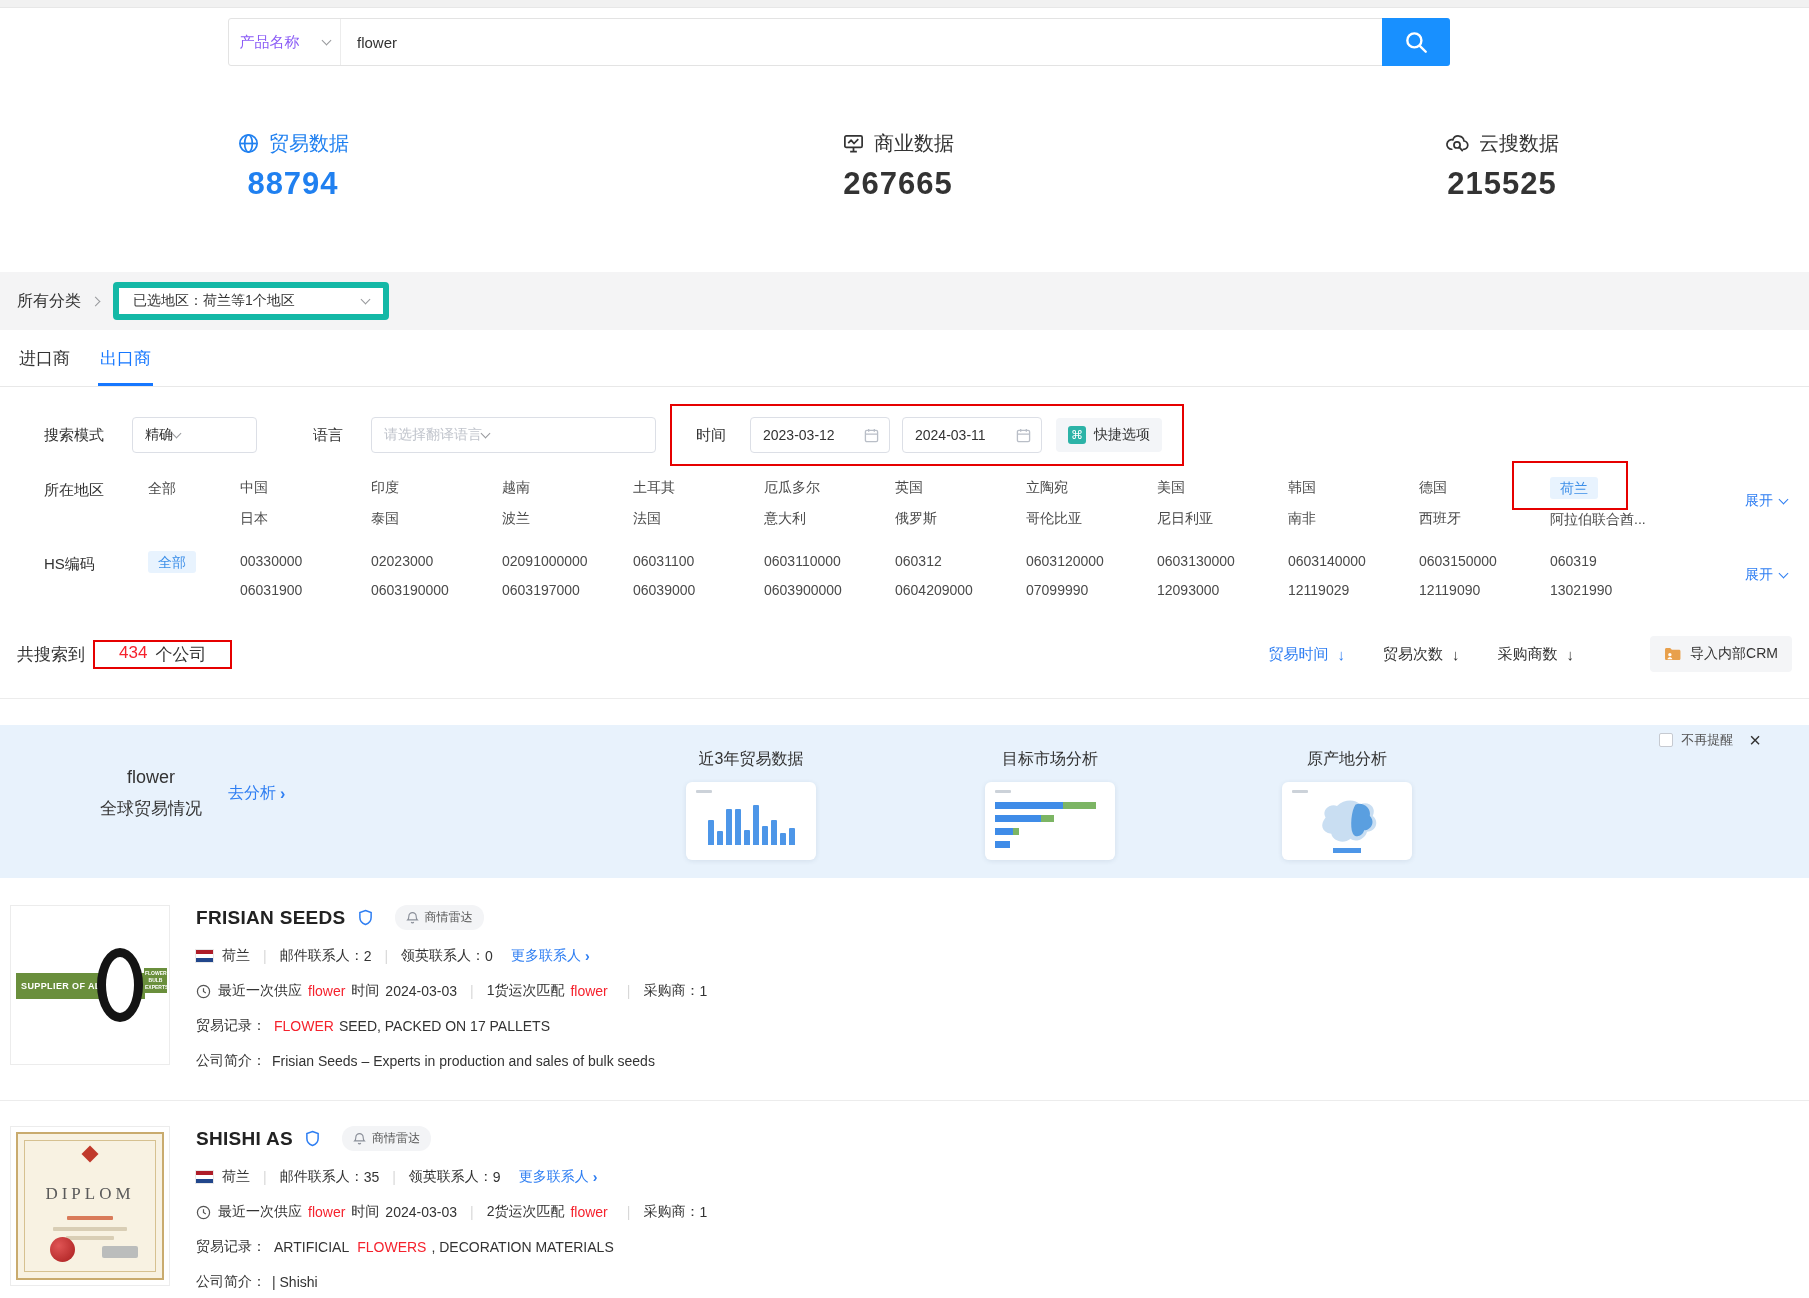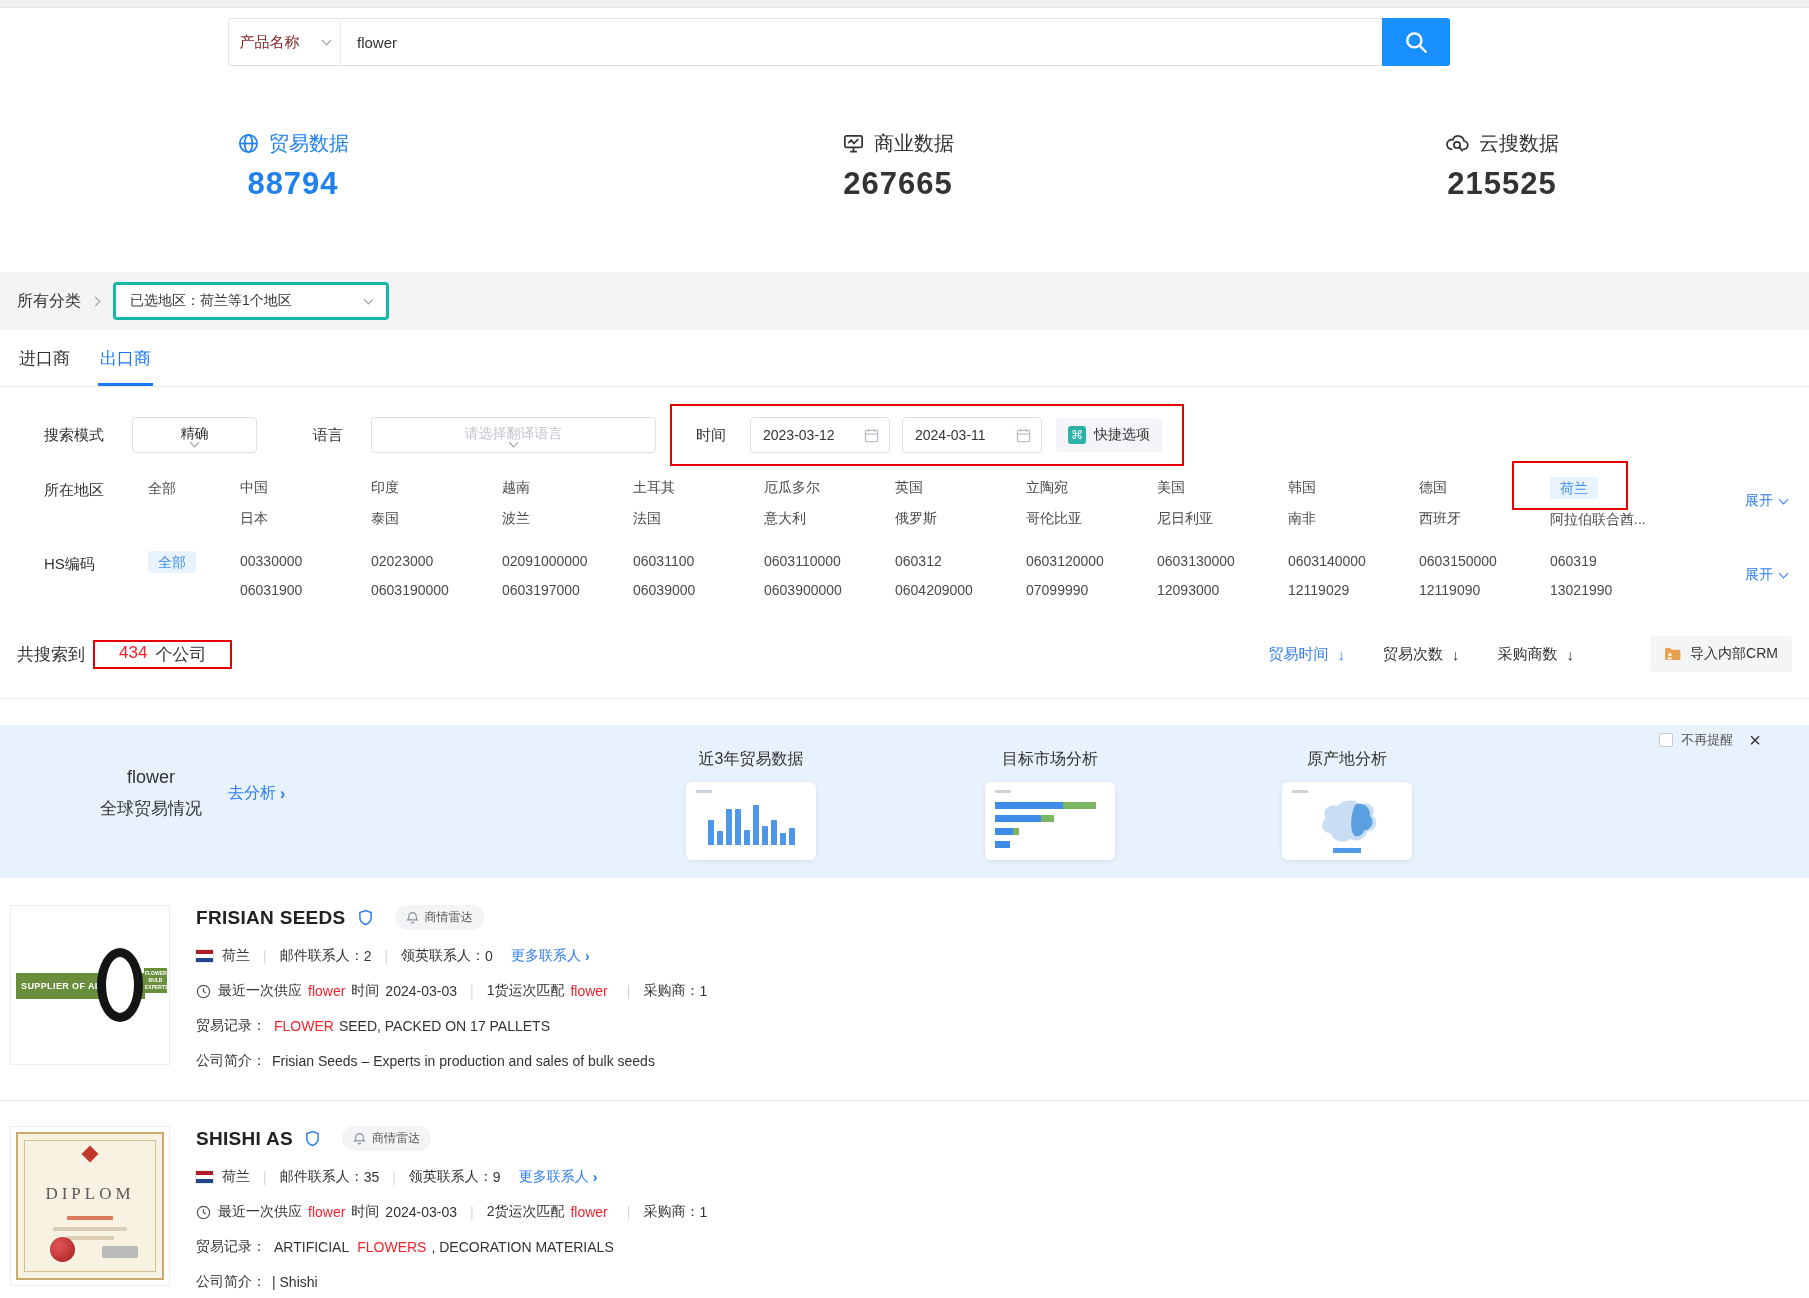--- a/index.html
+++ b/index.html
@@ -9,47 +9,47 @@
 
   
   .chev{display:inline-block;width:7px;height:7px;border-right:1.5px solid #97999c;border-bottom:1.5px solid #97999c;}
   .chev.down{transform:rotate(45deg);margin-top:-4px;}
   .chev.right{transform:rotate(-45deg);}
   .chev.blue{border-color:#2e7ef2;}
 
   
   .search-wrap{padding-top:10px;}
   .search-bar{margin-left:228px;width:1222px;height:48px;display:flex;border:1px solid #e3e3e3;border-radius:3px;}
-  .search-cat{width:112px;display:flex;align-items:center;justify-content:center;gap:23px;font-size:15px;color:#7f1d1d;border-right:1px solid #ececec;cursor:pointer;}
+  .search-cat{width:112px;display:flex;align-items:center;justify-content:center;gap:23px;font-size:15px;color:#8b5cf6;border-right:1px solid #ececec;cursor:pointer;}
   .search-input{flex:1;border:none;outline:none;padding:0 16px;font-size:15px;color:#333;font-family:inherit;}
   .search-btn{width:68px;margin:-1px -1px -1px 0;border:none;background:#1890ff;border-radius:0 3px 3px 0;display:flex;align-items:center;justify-content:center;cursor:pointer;}
 
   
   .stats{display:flex;margin-top:64px;}
   .stat{width:300px;text-align:center;}
   .stat .s-label{display:flex;align-items:center;justify-content:center;gap:9px;font-size:20px;color:#333;}
   .stat .s-value{margin-top:9px;font-size:31px;font-weight:bold;letter-spacing:1px;color:#333;}
   .stat.active .s-label,.stat.active .s-value{color:#2080f0;}
   .m1{margin-left:143px}.m2{margin-left:305px}.m3{margin-left:304px}
 
   
   .crumb-bar{margin-top:70px;height:58px;background:#f4f4f5;display:flex;align-items:center;padding-left:17px;}
   .crumb-label{font-size:16px;color:#333;display:flex;align-items:center;gap:11px;cursor:pointer;}
-  .region-select{margin-left:14px;width:276px;height:38px;background:#fff;border:3px solid #14b8a6;border-radius:4px;display:flex;align-items:center;justify-content:space-between;padding:0 14px;font-size:14px;color:#333;cursor:pointer;}
+  .region-select{margin-left:14px;width:276px;height:38px;background:#fff;border:6px solid #14b8a6;border-radius:4px;display:flex;align-items:center;justify-content:space-between;padding:0 14px;font-size:14px;color:#333;cursor:pointer;}
 
   
   .tabs{display:flex;gap:26px;padding-left:17px;border-bottom:1px solid #e8e8e8;height:57px;}
   .tab{display:flex;align-items:center;font-size:17px;color:#333;position:relative;cursor:pointer;padding:0 2px;}
   .tab.active{color:#1677ff;}
   .tab.active::after{content:"";position:absolute;left:0;right:0;bottom:0;height:3px;background:#1677ff;}
 
   
   .f-row1{display:flex;align-items:center;margin-top:30px;padding-left:44px;height:36px;}
   .f-label{font-size:15px;color:#333;white-space:nowrap;}
-  .sel{height:36px;border:1px solid #dcdfe6;border-radius:4px;display:flex;align-items:center;justify-content:center;padding:0 12px;font-size:14px;background:#fff;cursor:pointer;flex-direction:column;}
+  .sel{height:36px;border:1px solid #dcdfe6;border-radius:4px;display:flex;align-items:center;justify-content:flex-start;padding:0 12px;font-size:14px;background:#fff;cursor:pointer;}
   .sel-mode{width:125px;margin-left:28px;color:#333;}
   .lang-label{margin-left:56px;}
   .sel-lang{width:285px;margin-left:28px;color:#c0c4cc;}
   .time-group{display:flex;align-items:center;margin-left:40px;position:relative;}
   .time-label{margin-right:24px;}
   .date-box{width:140px;height:36px;display:flex;justify-content:space-between;align-items:center;padding:0 10px 0 12px;border:1px solid #dcdfe6;border-radius:4px;font-size:14px;color:#333;background:#fff;cursor:pointer;}
   .d2{margin-left:12px;}
   .quick-btn{margin-left:14px;display:flex;align-items:center;gap:8px;background:#f3f5f8;border:none;border-radius:4px;padding:8px 12px;font-size:14px;color:#333;cursor:pointer;font-family:inherit;}
   .cmd-ico{width:18px;height:18px;background:#2cb3a7;color:#fff;border-radius:3px;display:flex;align-items:center;justify-content:center;font-size:12px;line-height:1;}
 

